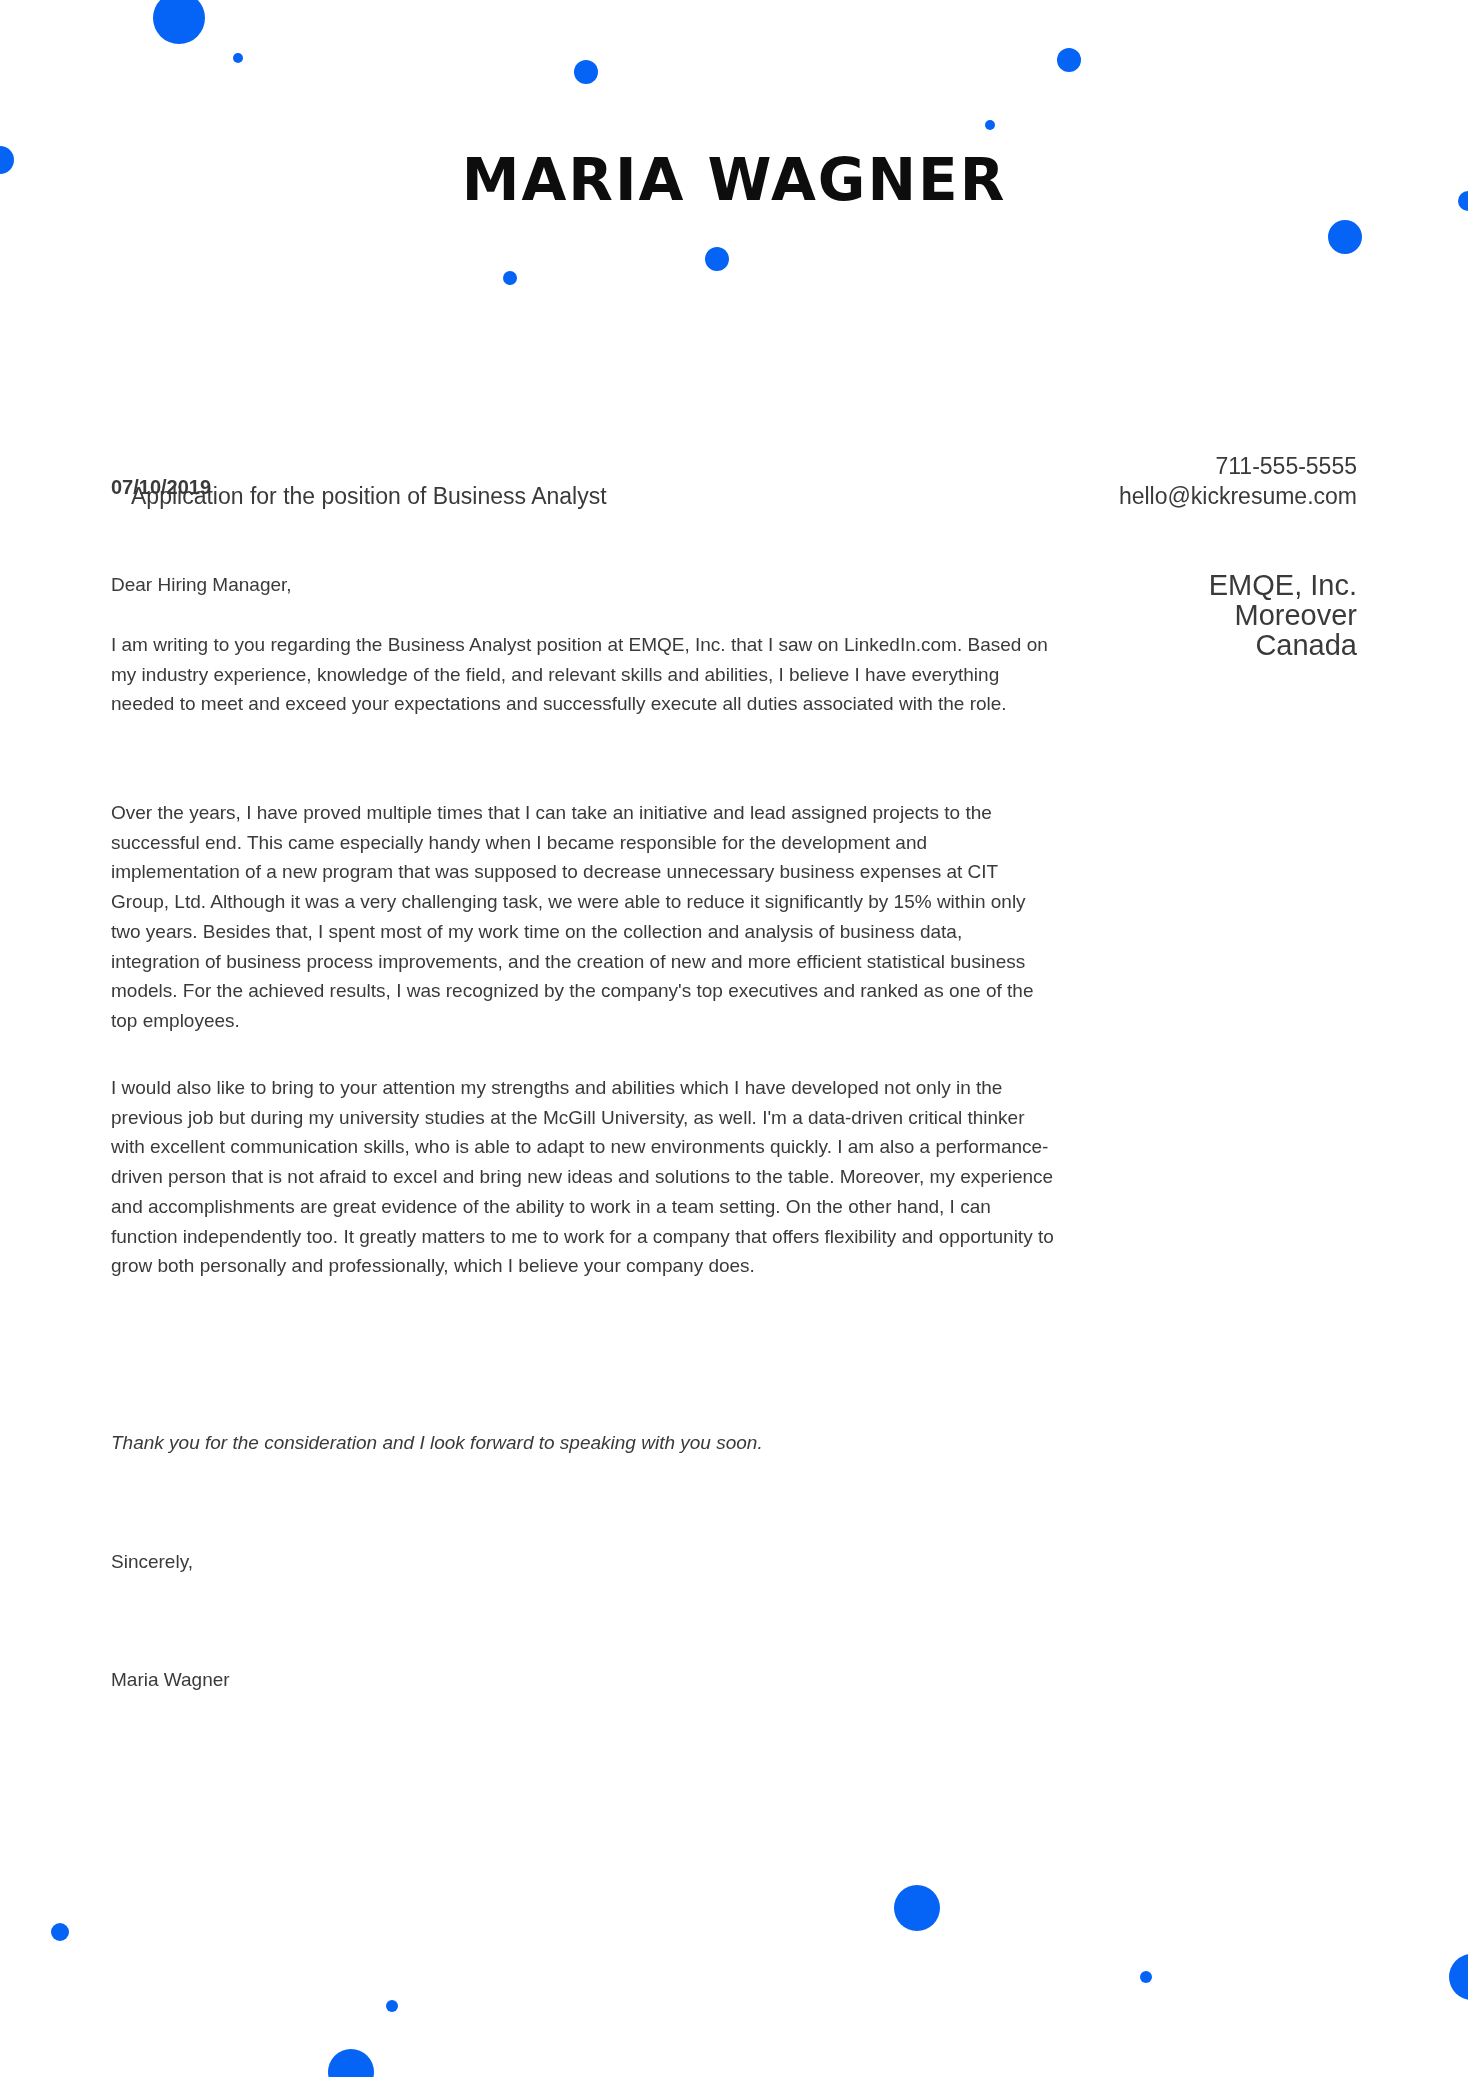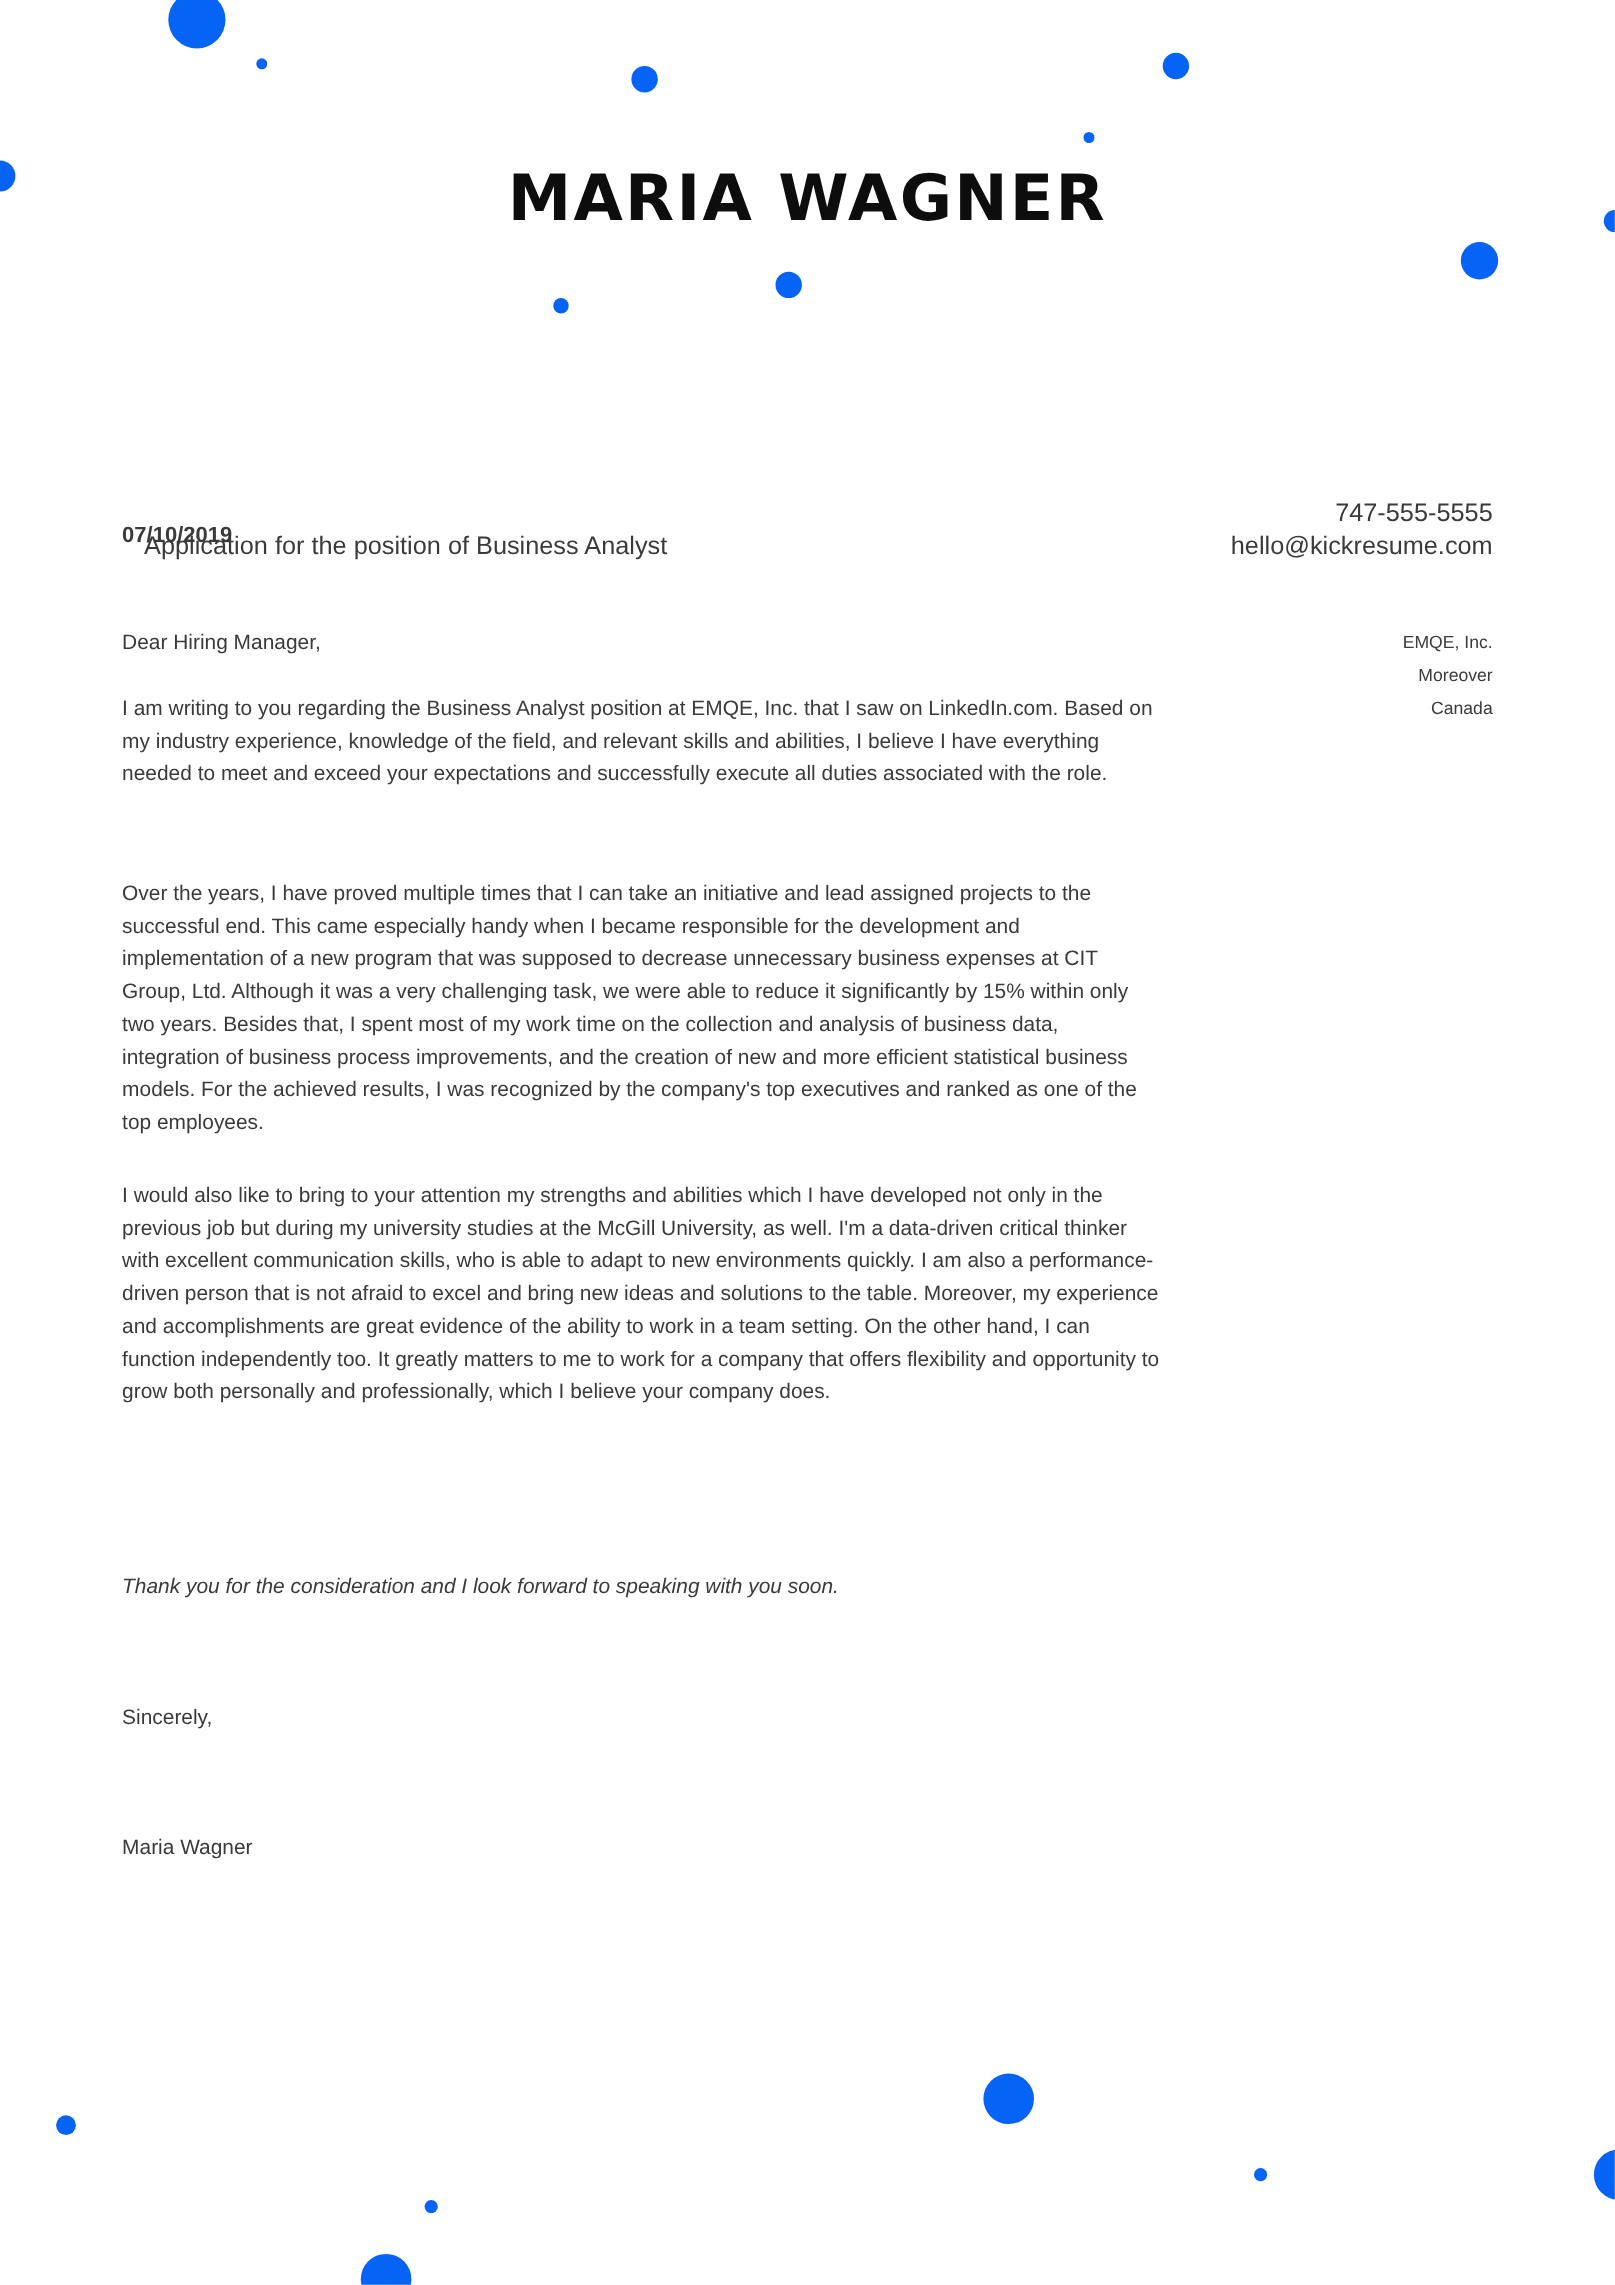--- a/index.html
+++ b/index.html
@@ -57,21 +57,21 @@
       top: 481px;
       font-size: 23px;
       line-height: 30px;
       margin-left: 20px;
     }
     .contact-line {
       font-size: 23px;
       line-height: 30px;
     }
     .recipient-line {
-      font-size: 16px;
+      font-size: 29px;
       line-height: 30px;
     }
     .body-text {
       font-size: 19px;
       line-height: 29.7px;
       margin: 0;
     }
     .salutation { top: 570px; }
     .para1 { top: 630px; }
     .para2 { top: 778px; margin-top: 20px; }
@@ -102,21 +102,21 @@
 <div class="dot" style="left:917px; top:1908px; width:46px; height:46px;"></div>
 <div class="dot" style="left:1146px; top:1977px; width:12px; height:12px;"></div>
 <div class="dot" style="left:1472px; top:1977px; width:46px; height:46px;"></div>
 
 <h1 class="name">MARIA WAGNER</h1>
 
 <div class="left-col date">07/10/2019</div>
 <div class="left-col subject">Application for the position of Business Analyst</div>
 
 <div class="right-col contact">
-  <div class="contact-line">747-555-5555</div>
+  <div class="contact-line">711-555-5555</div>
   <div class="contact-line">hello@kickresume.com</div>
 </div>
 
 <div class="right-col recipient">
   <div class="recipient-line">EMQE, Inc.</div>
   <div class="recipient-line">Moreover</div>
   <div class="recipient-line">Canada</div>
 </div>
 
 <p class="left-col body-text salutation" style="width:960px;">Dear Hiring Manager,</p>

